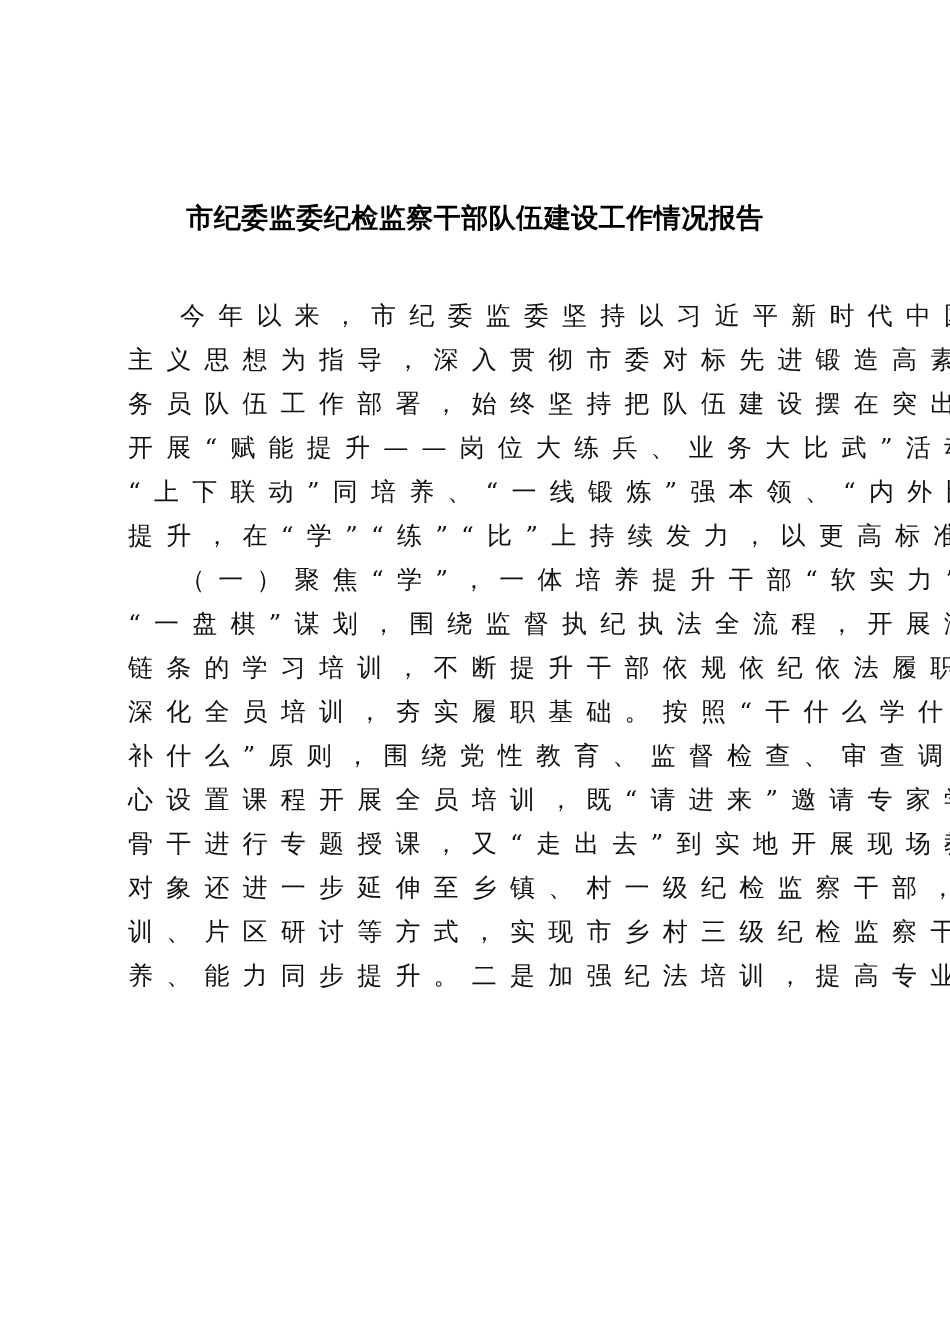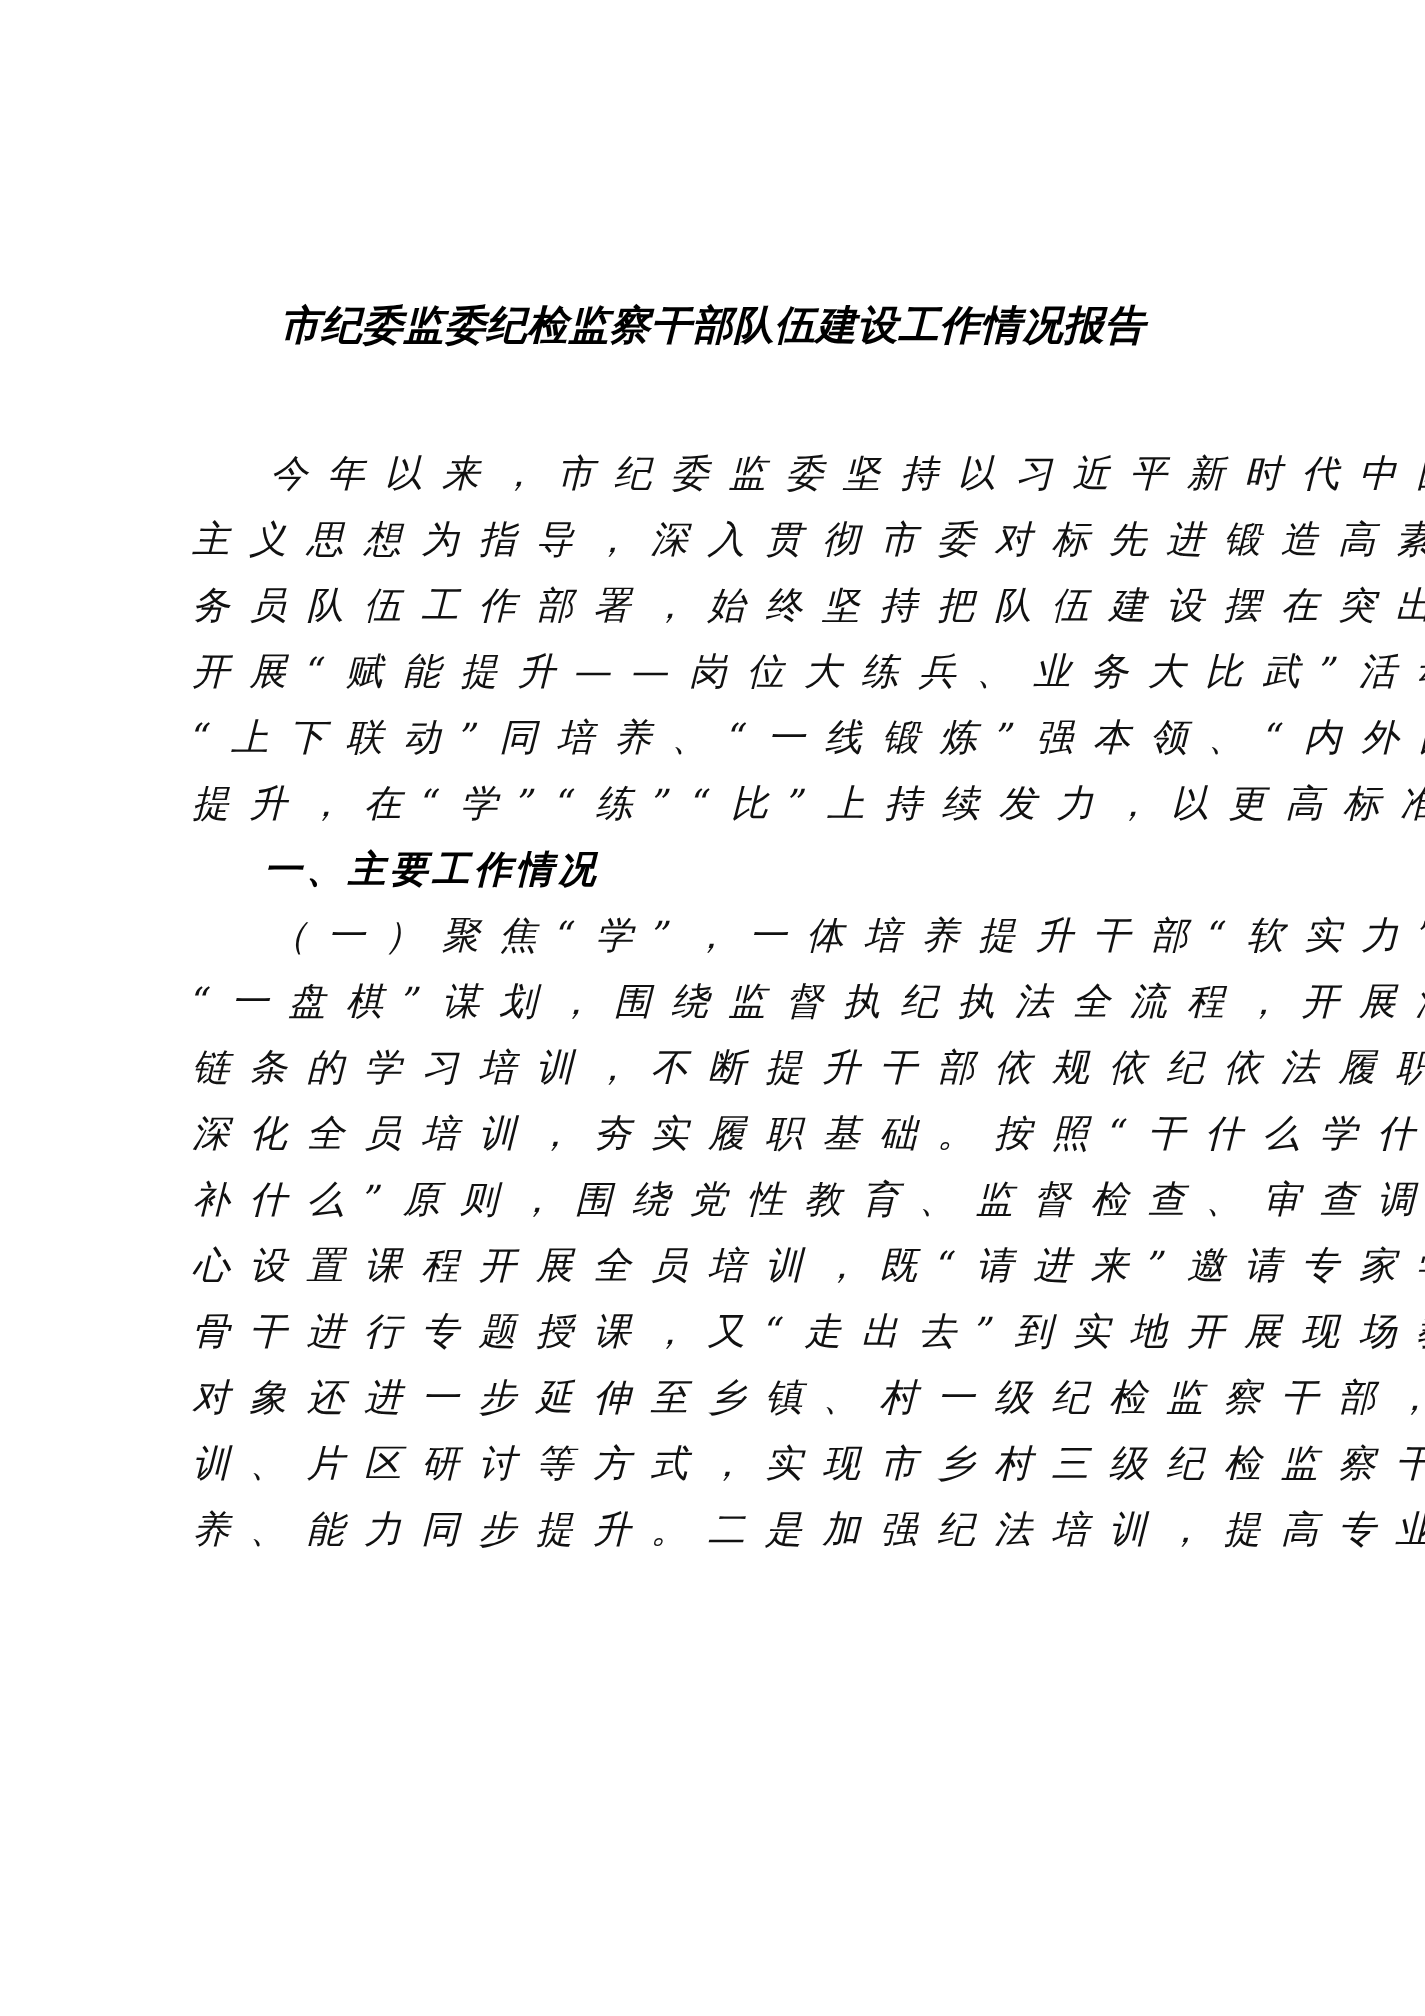--- a/index.html
+++ b/index.html
@@ -15,21 +15,20 @@
     font-family: "DejaVu Serif", "Liberation Serif", serif;
     color: #111111;
   }
   .page {
     position: absolute;
     left: 0;
     top: 0;
     width: 950px;
     height: 1232px;
     background: #ffffff;
-    font-style: italic;
   }
   .title {
     position: absolute;
     left: 0;
     top: 198px;
     width: 950px;
     text-align: center;
     font-family: "DejaVu Sans", "Liberation Sans", sans-serif;
     font-weight: bold;
     font-size: 27px;
@@ -74,23 +73,20 @@
 
     <div>
       <span class="line indent">今年以来，市纪委监委坚持以习近平新时代中国特色社会</span>
       <span class="line">主义思想为指导，深入贯彻市委对标先进锻造高素质专业化公</span>
       <span class="line">务员队伍工作部署，始终坚持把队伍建设摆在突出位置，扎实</span>
       <span class="line">开展“赋能提升——岗位大练兵、业务大比武”活动，坚持</span>
       <span class="line">“上下联动”同培养、“一线锻炼”强本领、“内外比学”促</span>
       <span class="line">提升，在“学”“练”“比”上持续发力，以更高标准、更严</span>
     </div>
 
-    <div>
-      <span class="line heading">一、主要工作情况</span>
-    </div>
 
     <div>
       <span class="line indent">（一）聚焦“学”，一体培养提升干部“软实力”。坚持</span>
       <span class="line">“一盘棋”谋划，围绕监督执纪执法全流程，开展涵盖业务全</span>
       <span class="line">链条的学习培训，不断提升干部依规依纪依法履职能力。一是</span>
       <span class="line">深化全员培训，夯实履职基础。按照“干什么学什么，缺什么</span>
       <span class="line">补什么”原则，围绕党性教育、监督检查、审查调查等方面精</span>
       <span class="line">心设置课程开展全员培训，既“请进来”邀请专家学者、业务</span>
       <span class="line">骨干进行专题授课，又“走出去”到实地开展现场教学。培训</span>
       <span class="line">对象还进一步延伸至乡镇、村一级纪检监察干部，通过专题培</span>

